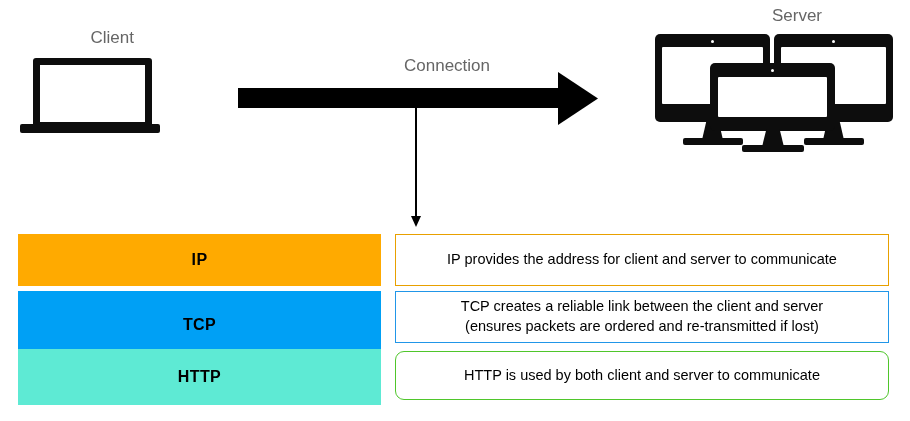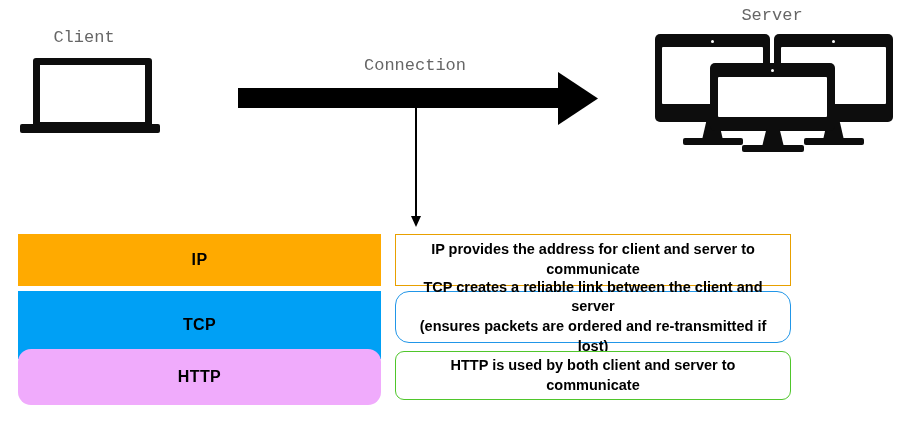--- a/index.html
+++ b/index.html
@@ -17,23 +17,23 @@
     height: 421px;
     background: #ffffff;
     overflow: hidden;
   }
 
   
   .gray-label {
     position: absolute;
     color: #666666;
     font-size: 17px;
-    font-family: Liberation Mono, monospace;
+    font-family: Liberation Sans, sans-serif;
     white-space: nowrap;
-    text-align: center;
+    text-align: right;
   }
   #client-label { left: 34px;  top: 28px; width: 100px; }
   #server-label { left: 722px; top: 6px;  width: 100px; }
   #connection-label { left: 340px; top: 56px; width: 150px; }
 
   
   #client-icon {
     position: absolute;
     left: 20px;
     top: 58px;
@@ -178,43 +178,43 @@
     align-items: center;
     justify-content: center;
     color: #000000;
     font-weight: bold;
     font-size: 16px;
     font-family: "Liberation Sans", sans-serif;
     letter-spacing: 0.4px;
   }
   #bar-ip   { top: 234px; height: 52px; background: #FFAA00; }
   #bar-tcp  { top: 291px; height: 68px; background: #00A0F5; }
-  #bar-http { top: 349px; height: 56px; background: #f0abfc; border-radius: 13px; }
+  #bar-http { top: 349px; height: 56px; background: #5eead4; }
 
   
   .desc-box {
     position: absolute;
     left: 395px;
-    width: 396px;
+    width: 494px;
     box-sizing: border-box;
     background: #ffffff;
     border: 1.5px solid #000;
     display: flex;
     align-items: center;
     justify-content: center;
     text-align: center;
     color: #000000;
-    font-weight: bold;
+    font-weight: normal;
     font-size: 14.5px;
     line-height: 1.35;
     font-family: "Liberation Sans", sans-serif;
     padding: 0 8px;
   }
   #desc-ip   { top: 234px; height: 52px; border-color: #E8A000; }
-  #desc-tcp  { top: 291px; height: 52px; border-color: #2196E8; border-radius: 14px; }
+  #desc-tcp  { top: 291px; height: 52px; border-color: #2196E8; }
   #desc-http { top: 351px; height: 49px; border-color: #4FC62B; border-radius: 9px; }
   .desc-line { display: block; }
 </style>
 </head>
 <body>
 
 <div id="canvas">
 
   <div class="gray-label" id="client-label">Client</div>
 

